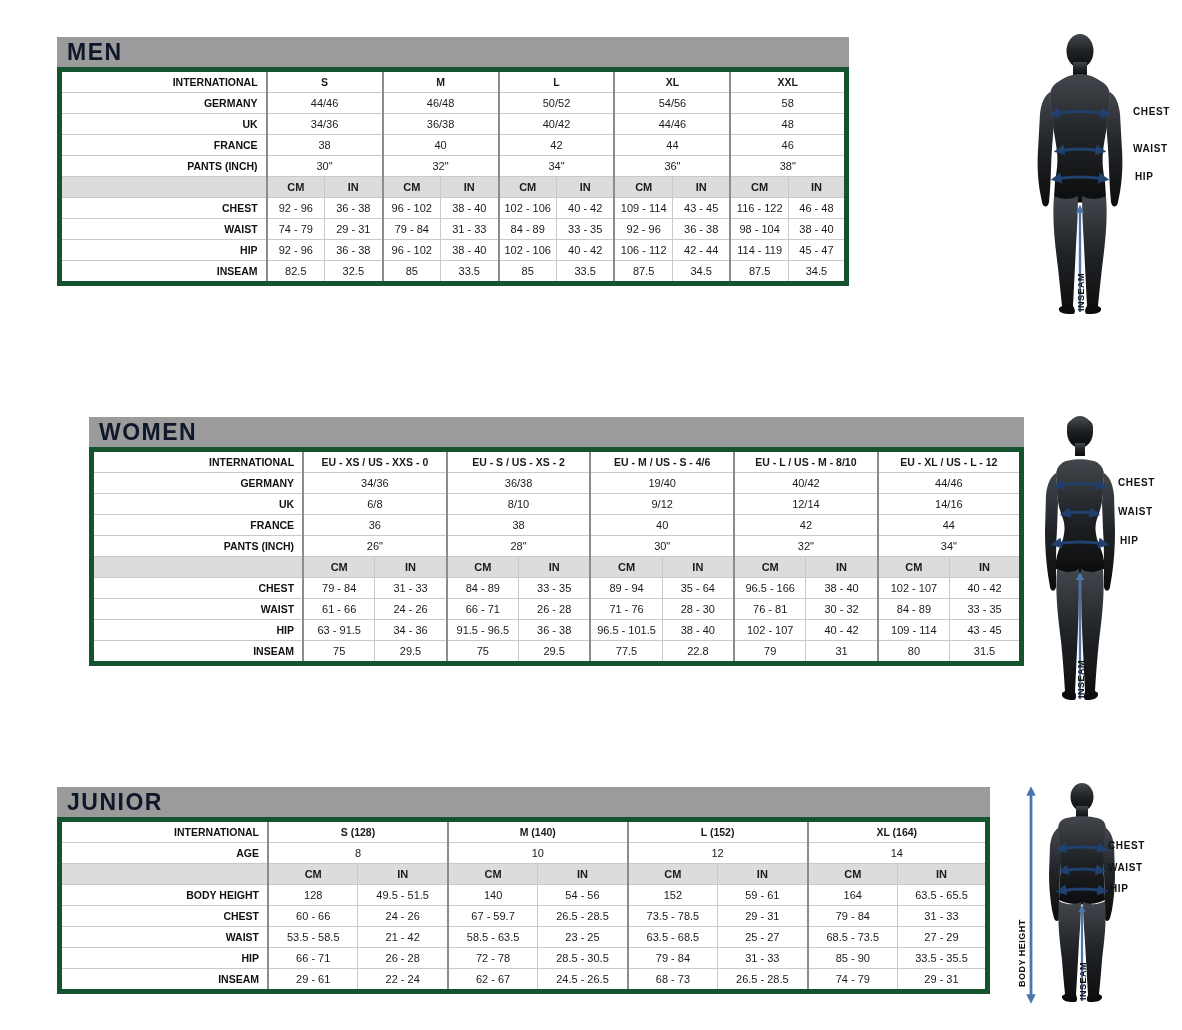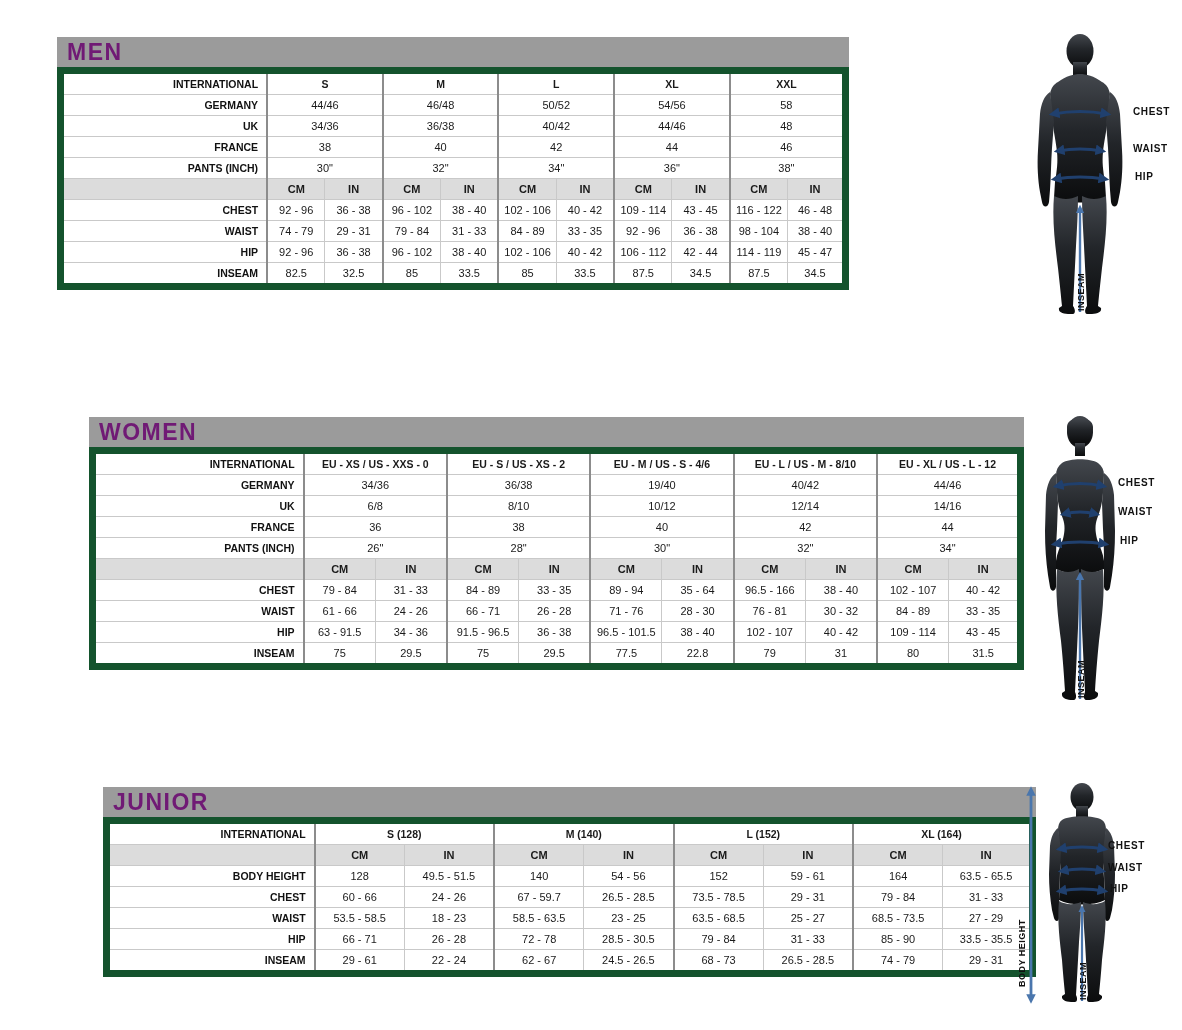--- a/index.html
+++ b/index.html
@@ -1,22 +1,22 @@
 <!DOCTYPE html>
 <html><head>
 <meta charset="utf-8">
 <style>
   html,body{margin:0;padding:0;background:#fff;}
   #page{position:relative;width:1182px;height:1030px;background:#fff;overflow:hidden;
         font-family:"Liberation Sans",sans-serif;color:#1a1a1a;}
   .size-section{position:absolute;}
-  .title-bar{height:30px;background:#9b9b9b;color:#701a75;font-size:23px;font-weight:bold;
+  .title-bar{height:30px;background:#9b9b9b;color:#0f172a;font-size:23px;font-weight:bold;
              letter-spacing:1.5px;line-height:30px;padding-left:10px;box-sizing:border-box;}
   table.size-table{border-collapse:collapse;table-layout:fixed;width:100%;
-                   border:7px solid #14532d;background:#fff;}
+                   border:5px solid #14532d;background:#fff;}
   table.size-table td, table.size-table th{
       height:20px;font-size:11px;font-weight:normal;text-align:center;
       border-top:1px solid #c9c9c9;border-bottom:1px solid #c9c9c9;
       border-left:1px solid #c9c9c9;padding:0 2px;overflow:hidden;white-space:nowrap;}
   table.size-table th.row-label{
       text-align:right;padding-right:8px;font-weight:bold;font-size:10.5px;color:#111;
       border-right:2px solid #8c8c8c;border-left:none;}
   table.size-table td.grp{border-left:2px solid #8c8c8c;}
   table.size-table tr.unit-row td, table.size-table tr.unit-row th{
       background:#dcdcdc;font-weight:bold;}
@@ -188,21 +188,21 @@
             <td class="grp" colspan="2">34/36</td>
             <td class="grp" colspan="2">36/38</td>
             <td class="grp" colspan="2">19/40</td>
             <td class="grp" colspan="2">40/42</td>
             <td class="grp" colspan="2">44/46</td>
           </tr>
           <tr>
             <th class="row-label">UK</th>
             <td class="grp" colspan="2">6/8</td>
             <td class="grp" colspan="2">8/10</td>
-            <td class="grp" colspan="2">10/12</td>
+            <td class="grp" colspan="2">9/12</td>
             <td class="grp" colspan="2">12/14</td>
             <td class="grp" colspan="2">14/16</td>
           </tr>
           <tr>
             <th class="row-label">FRANCE</th>
             <td class="grp" colspan="2">36</td>
             <td class="grp" colspan="2">38</td>
             <td class="grp" colspan="2">40</td>
             <td class="grp" colspan="2">42</td>
             <td class="grp" colspan="2">44</td>
@@ -277,41 +277,48 @@
             <td>22.8</td>
             <td class="grp">79</td>
             <td>31</td>
             <td class="grp">80</td>
             <td>31.5</td>
           </tr>
         </tbody>
       </table>
   </div>
 
-  <div class="size-section" style="left:57px;top:787px;width:933px;margin-left:46px;">
+  <div class="size-section" style="left:57px;top:787px;width:933px;">
     <div class="title-bar">JUNIOR</div>
     <table class="size-table">
         <colgroup>
           <col style="width: 118px;">
           <col style="width: 50.9px;">
           <col style="width: 50.9px;">
           <col style="width: 50.9px;">
           <col style="width: 50.9px;">
           <col style="width: 50.9px;">
           <col style="width: 50.9px;">
           <col style="width: 50.9px;">
           <col style="width: 50.9px;">
         </colgroup>
         <tbody>
           <tr>
             <th class="row-label">INTERNATIONAL</th>
             <td class="grp intl" colspan="2">S (128)</td>
             <td class="grp intl" colspan="2">M (140)</td>
             <td class="grp intl" colspan="2">L (152)</td>
             <td class="grp intl" colspan="2">XL (164)</td>
+          </tr>
+          <tr>
+            <th class="row-label">AGE</th>
+            <td class="grp" colspan="2">8</td>
+            <td class="grp" colspan="2">10</td>
+            <td class="grp" colspan="2">12</td>
+            <td class="grp" colspan="2">14</td>
           </tr>
           <tr class="unit-row">
             <th class="row-label"></th>
             <td class="grp">CM</td>
             <td>IN</td>
             <td class="grp">CM</td>
             <td>IN</td>
             <td class="grp">CM</td>
             <td>IN</td>
             <td class="grp">CM</td>
@@ -335,21 +342,21 @@
             <td class="grp">67 - 59.7</td>
             <td>26.5 - 28.5</td>
             <td class="grp">73.5 - 78.5</td>
             <td>29 - 31</td>
             <td class="grp">79 - 84</td>
             <td>31 - 33</td>
           </tr>
           <tr>
             <th class="row-label">WAIST</th>
             <td class="grp">53.5 - 58.5</td>
-            <td>18 - 23</td>
+            <td>21 - 42</td>
             <td class="grp">58.5 - 63.5</td>
             <td>23 - 25</td>
             <td class="grp">63.5 - 68.5</td>
             <td>25 - 27</td>
             <td class="grp">68.5 - 73.5</td>
             <td>27 - 29</td>
           </tr>
           <tr>
             <th class="row-label">HIP</th>
             <td class="grp">66 - 71</td>

